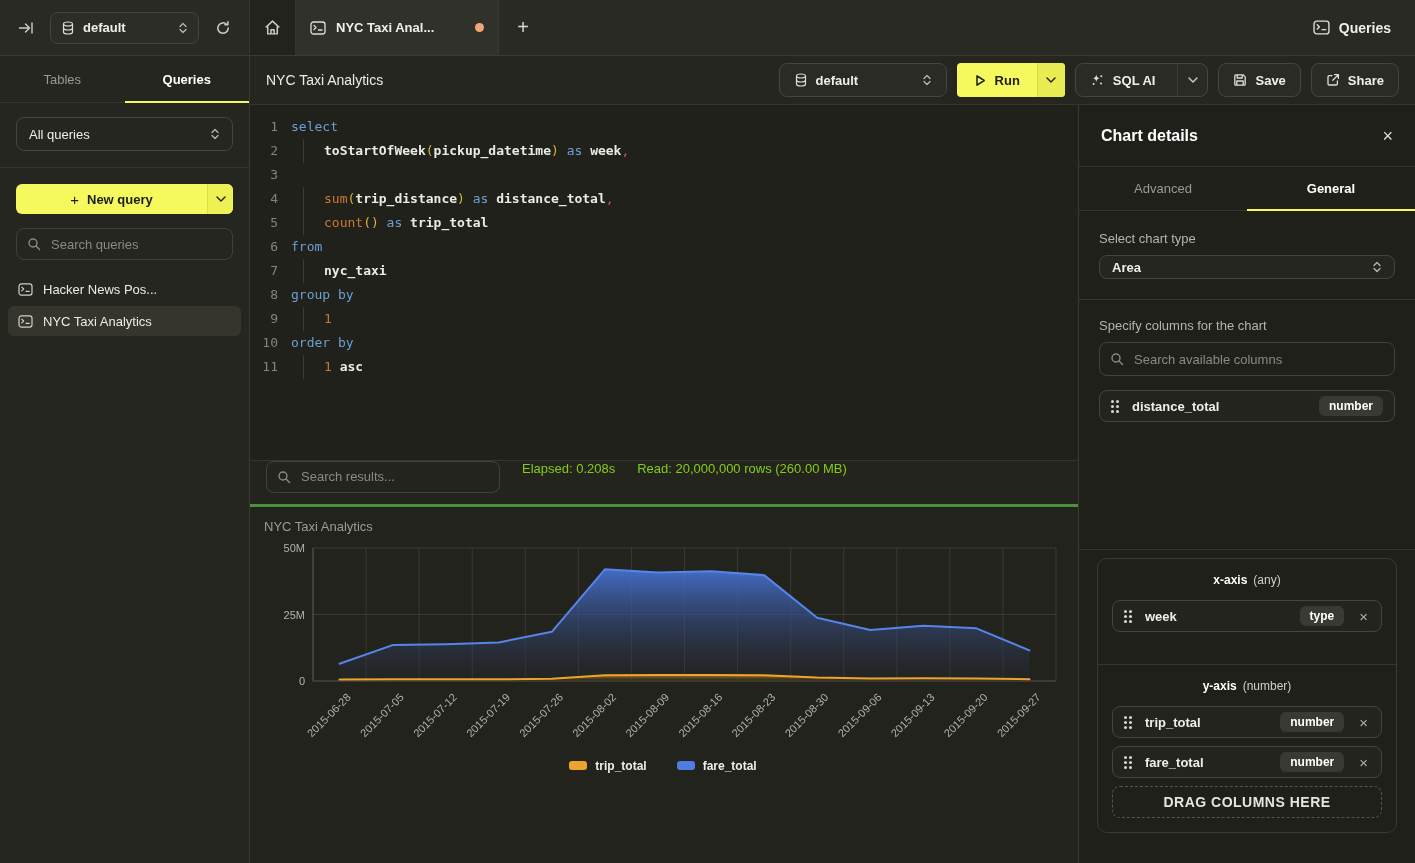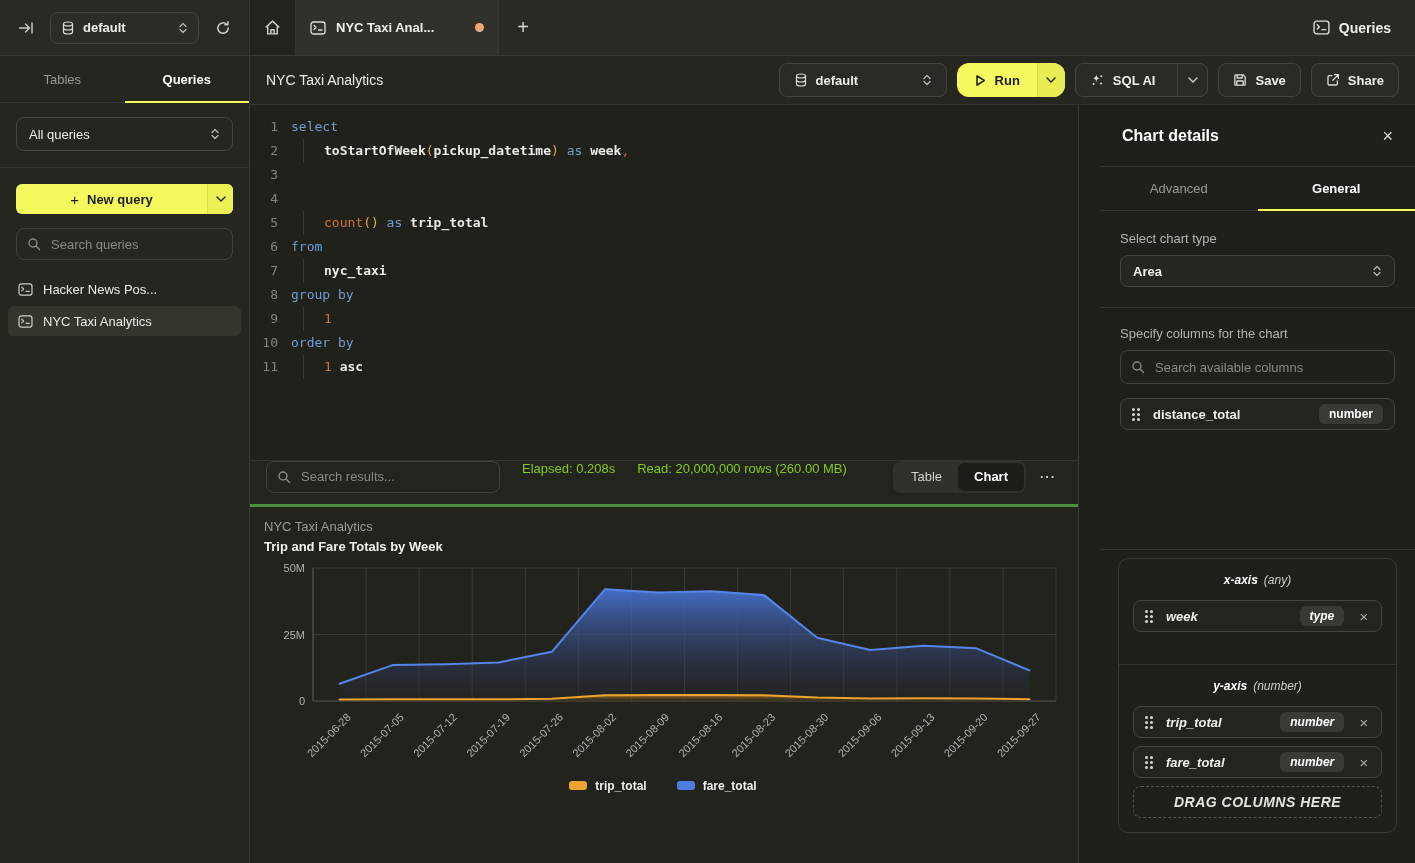--- a/index.html
+++ b/index.html
@@ -49,21 +49,21 @@
   .sb-list { padding:0 8px; }
   .sb-item { height:30px; margin-bottom:2px; border-radius:6px; display:flex; align-items:center; gap:10px; padding:0 10px; color:#eceae6; font-weight:500; cursor:pointer; }
   .sb-item.active { background:#35352e; }
 
   
   .content { flex:1; display:flex; flex-direction:column; min-width:0; }
   .content-header { flex:0 0 49px; display:flex; align-items:center; gap:10px; padding:0 16px; background:#262620; border-bottom:1px solid #35352f; }
   .page-title { font-size:14px; color:#eceae6; margin-right:auto; }
   .btn { height:34px; border:1px solid #45453c; border-radius:8px; background:#2b2b25; display:flex; align-items:center; gap:8px; padding:0 14px; font-weight:600; color:#f0eeea; cursor:pointer; }
   .hdr-db { width:168px; height:34px; }
-  .run-btn { height:34px; border-radius:12px; background:#f6f95e; color:#1d1d16; display:flex; align-items:stretch; overflow:hidden; font-weight:700; cursor:pointer; }
+  .run-btn { height:34px; border-radius:4px; background:#f6f95e; color:#1d1d16; display:flex; align-items:stretch; overflow:hidden; font-weight:700; cursor:pointer; }
   .run-btn .main { display:flex; align-items:center; gap:9px; padding:0 17px; }
   .run-btn .chev { width:28px; display:flex; align-items:center; justify-content:center; background:#e9ec52; border-left:1px solid #d6da45; }
   .split-btn { padding:0; overflow:hidden; }
   .split-btn .main { display:flex; align-items:center; gap:9px; padding:0 14px; height:100%; }
   .split-btn .chev { width:30px; height:100%; display:flex; align-items:center; justify-content:center; border-left:1px solid #3c3c35; }
 
   .content-body { flex:1; display:flex; min-height:0; }
   .editor-col { flex:1; min-width:0; display:flex; flex-direction:column; background:#21211c; }
 
   
@@ -95,39 +95,39 @@
   .chart-panel { flex:1; min-height:0; background:#23231e; padding:12px 16px 0 14px; display:flex; flex-direction:column; }
   .chart-title { font-size:13px; color:#9c9c94; }
   .chart-subtitle { font-size:13px; font-weight:700; color:#f2f0ec; margin-top:5px; }
   svg.chart { width:796px; height:215px; margin-top:4px; display:block; }
   svg.chart text.tick { fill:#b2b2aa; font-size:11px; font-family:"Liberation Sans",sans-serif; }
   .legend { display:flex; justify-content:center; gap:30px; margin-top:6px; }
   .legend-item { display:flex; align-items:center; gap:8px; font-size:12px; font-weight:600; color:#f0eeea; }
   .legend-swatch { width:18px; height:9px; border-radius:3px; }
 
   
-  .chart-details { width:337px; flex:0 0 337px; border-left:1px solid #3a3a33; background:#20201b; display:flex; flex-direction:column;padding-left:21px; }
+  .chart-details { width:337px; flex:0 0 337px; border-left:1px solid #3a3a33; background:#20201b; display:flex; flex-direction:column; }
   .cd-header { flex:0 0 62px; display:flex; align-items:center; padding:0 22px; border-bottom:1px solid #35352f; }
   .cd-title { font-size:16px; font-weight:700; color:#fff; }
   .cd-close { margin-left:auto; font-size:18px; color:#e0ded8; cursor:pointer; line-height:1; }
   .cd-tabs { flex:0 0 44px; display:flex; border-bottom:1px solid #35352f; }
   .cd-body { flex:1; min-height:0; display:flex; flex-direction:column; padding-top:20px; }
   .cd-label { display:block; font-size:13px; color:#b4b4ac; margin-bottom:9px; }
   .cd-sec { padding:0 20px; }
   .cd-divider { border-bottom:1px solid #35352f; margin-top:20px; }
   .cd-sec2 { padding:18px 20px 0; }
   .col-search { margin-bottom:14px; height:34px; }
   .col-row { height:32px; border:1px solid #45453c; border-radius:8px; background:#24241f; display:flex; align-items:center; gap:11px; padding:0 11px; margin-bottom:8px; }
   .col-name { font-weight:700; color:#f0eeea; }
   .badge { margin-left:auto; background:#3a3a34; border-radius:6px; padding:3px 10px; font-size:12px; font-weight:700; color:#fff; }
   .rm { color:#b0aea8; font-size:15px; padding:0 2px 0 4px; cursor:pointer; line-height:1; }
   .cd-spacer { flex:1; }
   .cd-bottom-divider { border-top:1px solid #35352f; }
   .axis-box { margin:8px 18px 30px; border:1px solid #3a3a33; border-radius:10px; }
-  .axis-sec { padding:14px 14px 24px;font-style:italic; }
+  .axis-sec { padding:14px 14px 24px; }
   .axis-sec + .axis-sec { border-top:1px solid #35352f; }
   .axis-title { text-align:center; font-size:12px; font-weight:700; color:#fff; margin-bottom:13px; }
   .axis-title .hint { font-weight:400; color:#cfcdc6; margin-left:6px; }
   .drop-zone { border:1px dashed #55554b; border-radius:8px; height:32px; display:flex; align-items:center; justify-content:center; font-size:14px; font-weight:700; letter-spacing:0.5px; color:#e6e4de; margin-top:2px; }
   .drag { flex:0 0 10px; height:13px; display:flex; align-items:flex-start; cursor:grab; }
   .dots { width:3px; height:3px; border-radius:50%; background:#d8d6d0;
           box-shadow:5px 0 0 #d8d6d0, 0 5px 0 #d8d6d0, 5px 5px 0 #d8d6d0, 0 10px 0 #d8d6d0, 5px 10px 0 #d8d6d0; }
   .ic { display:flex; align-items:center; }
 </style>
 </head>
@@ -346,20 +346,21 @@
                 </div>
                 <div class="sql-line">
                   <span class="ln">2</span>
                   <span class="code ind"><span class="tk-id">toStartOfWeek</span><span class="tk-par">(</span><span class="tk-id">pickup_datetime</span><span class="tk-par">)</span><span class="tk-kw"> as </span><span class="tk-id">week</span><span class="tk-pun">,</span></span>
                 </div>
                 <div class="sql-line">
                   <span class="ln">3</span>
                 </div>
                 <div class="sql-line">
                   <span class="ln">4</span>
+                  <span class="code ind"><span class="tk-fn">sum</span><span class="tk-par">(</span><span class="tk-id">trip_distance</span><span class="tk-par">)</span><span class="tk-kw"> as </span><span class="tk-id">distance_total</span><span class="tk-pun">,</span></span>
                 </div>
                 <div class="sql-line">
                   <span class="ln">5</span>
                   <span class="code ind"><span class="tk-fn">count</span><span class="tk-par">()</span><span class="tk-kw"> as </span><span class="tk-id">trip_total</span></span>
                 </div>
                 <div class="sql-line">
                   <span class="ln">6</span>
                   <span class="code"><span class="tk-kw">from</span></span>
                 </div>
                 <div class="sql-line">
@@ -390,38 +391,26 @@
               <span class="ic">
                 <svg width="14" height="14" viewBox="0 0 14 14">
                     <circle cx="6" cy="6" r="4" fill="none" stroke="#8a8a82" stroke-width="1.4"></circle>
                     <path d="M9 9l3.5 3.5" stroke="#8a8a82" stroke-width="1.4" stroke-linecap="round"></path>
                   </svg>
               </span>
               <input placeholder="Search results..." style="">
             </div>
             <span class="rb-stat">Elapsed: 0.208s</span>
             <span class="rb-stat">Read: 20,000,000 rows (260.00 MB)</span>
-            <div class="rb-right">
-              <div class="toggle">
-                <div class="tgl">
-                    <span>Table</span>
-                  </div>
-                <div class="tgl active">
-                    <span>Chart</span>
-                  </div>
-              </div>
-              <div class="more-btn">···</div>
-            </div>
           </div>
 
           <div class="green-divider"></div>
 
           <div class="chart-panel">
             <div class="chart-title">NYC Taxi Analytics</div>
-            <div class="chart-subtitle">Trip and Fare Totals by Week</div>
             <svg class="chart" viewBox="0 0 796 215">
                 <defs>
                   <linearGradient id="gBlue" x1="0" y1="0" x2="0" y2="1">
                     <stop offset="0" stop-color="#4670cf" stop-opacity="0.95"></stop>
                     <stop offset="1" stop-color="#23262e" stop-opacity="0.25"></stop>
                   </linearGradient>
                   <linearGradient id="gYellow" x1="0" y1="0" x2="0" y2="1">
                     <stop offset="0" stop-color="#b97f1f" stop-opacity="0.9"></stop>
                     <stop offset="1" stop-color="#3a3014" stop-opacity="0.35"></stop>
                   </linearGradient>
@@ -489,21 +478,21 @@
             <div class="sb-tab">
                 <span>Advanced</span>
               </div>
             <div class="sb-tab active">
                 <span>General</span>
               </div>
           </div>
           <div class="cd-body">
             <div class="cd-sec">
               <span class="cd-label">Select chart type</span>
-              <div class="select" style="height:32px;font-weight:600;">
+              <div class="select" style="height:24px;font-weight:600;">
                 <span class="lbl">Area</span>
                 <span class="ic">
                   <svg width="10" height="14" viewBox="0 0 10 14">
                       <path d="M2 5.5 5 2.5l3 3M2 8.5l3 3 3-3" fill="none" stroke="#b8b6b0" stroke-width="1.3" stroke-linecap="round" stroke-linejoin="round"></path>
                     </svg>
                 </span>
               </div>
             </div>
             <div class="cd-divider"></div>
             <div class="cd-sec2">

